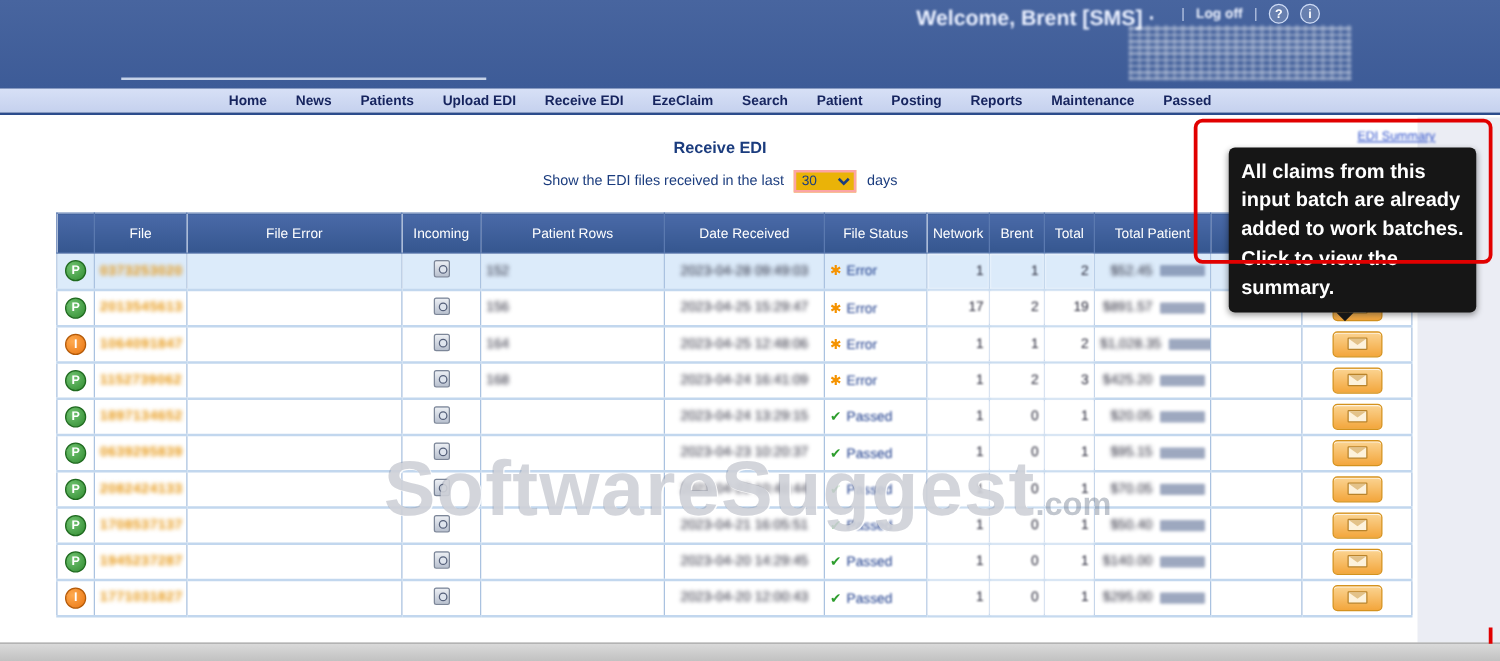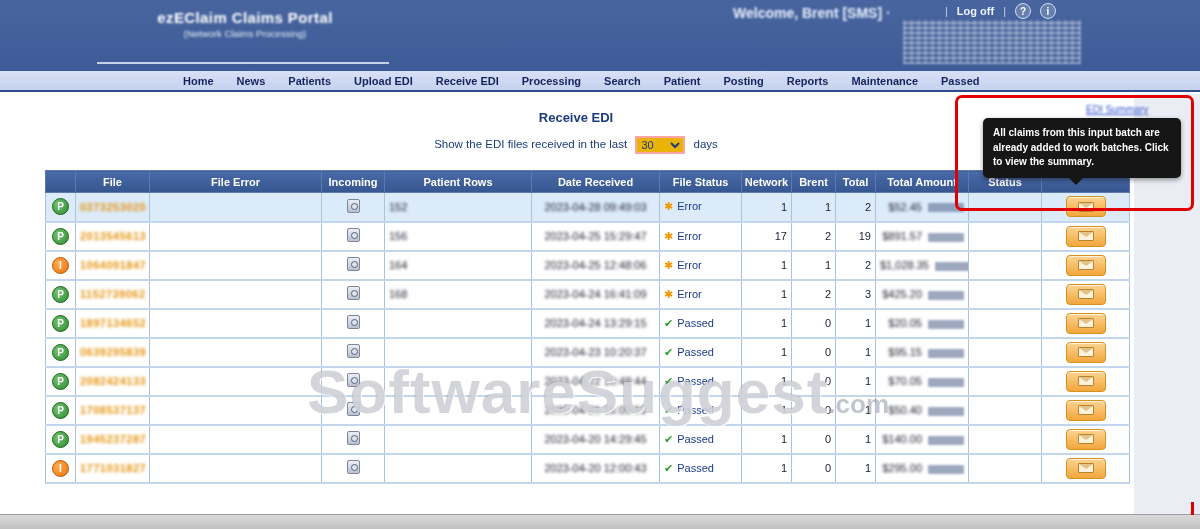--- a/index.html
+++ b/index.html
@@ -6,21 +6,21 @@
   body { font-family:"Liberation Sans", sans-serif; background:#fff; }
   .page { position:relative; width:1200px; height:529px; overflow:hidden; background:#ffffff; }
 
   
   .topbar { position:absolute; left:0; top:0; width:1200px; height:71px;
             background:linear-gradient(#48659f,#3d5b97); }
   .logo-block { position:absolute; left:95px; top:9px; width:300px; text-align:center; color:#fff; }
   .logo-title { font-size:15px; font-weight:bold; letter-spacing:.4px; filter:blur(.8px); }
   .logo-sub { font-size:9.5px; margin-top:2px; filter:blur(.8px); color:#e6ecfa; }
   .logo-underline { position:absolute; left:97px; top:62px; width:292px; height:2px; background:#dde6f6; opacity:.85; }
-  .welcome { position:absolute; left:733px; top:5px; font-size:14px; font-weight:bold; color:#eaf0ff; filter:blur(.9px); }
+  .welcome { position:absolute; left:733px; top:5px; font-size:17px; font-weight:bold; color:#eaf0ff; filter:blur(.9px); }
   .top-cluster { position:absolute; left:945px; top:3px; display:flex; align-items:center; gap:9px; color:#dfe8fb; font-size:11px; }
   .top-sep { opacity:.8; }
   .logoff { color:#eef3ff; font-weight:bold; text-decoration:none; filter:blur(.7px); cursor:pointer;text-align:right; }
   .round-ic { width:16px; height:16px; border-radius:50%; border:1px solid #cfdcf6; color:#fff;
               display:inline-flex; align-items:center; justify-content:center; font-size:10px; font-weight:bold;
               background:rgba(255,255,255,.18); filter:blur(.5px); cursor:pointer; }
   .redacted-block { position:absolute; left:903px; top:20px; width:178px; height:44px; opacity:.85;
       background:
         repeating-linear-gradient(0deg, rgba(255,255,255,.50) 0 2px, rgba(70,100,160,0) 2px 5px),
         repeating-linear-gradient(90deg, rgba(255,255,255,.28) 0 3px, rgba(70,100,160,0) 3px 7px);
@@ -38,22 +38,22 @@
   .page-title { position:absolute; left:0; top:16px; width:1152px; text-align:center;
                 font-size:13px; font-weight:bold; color:#1b3c7e; filter:blur(.5px); }
   .filter-line { position:absolute; left:0; top:42px; width:1152px; text-align:center;
                  font-size:11.5px; color:#1b3c7e; filter:blur(.4px); }
   .filter-line select { font-size:11px; height:18px; width:50px; margin:0 5px; border:2px solid #fca5a5;
                         color:#1b3c7e; background:#eab308; vertical-align:middle; }
 
   
   table.grid { position:absolute; left:45px; top:76px; width:1084px; border-collapse:collapse;
                table-layout:fixed; background:#fdfdfe; border:1px solid #7a93bd; }
-  table.grid th { background:linear-gradient(#4a6aa8,#35568f); color:#fff; font-size:11px; font-weight:bold;
-                  height:22px; border:1px solid #5b7ab0; overflow:hidden; white-space:nowrap; }
+  table.grid th { background:linear-gradient(#4a6aa8,#35568f); color:#fff; font-size:11px; font-weight:normal;
+                  height:32px; border:1px solid #5b7ab0; overflow:hidden; white-space:nowrap; }
   table.grid td { height:29px; border:1px solid #aac2e0; border-bottom:2px solid #c2d7ee;
                   font-size:11px; color:#223; overflow:hidden; white-space:nowrap; padding:0 4px; background:#fff; }
   tr.hl td { background:#dcebfa; }
   td.c-icon { text-align:center; padding:0; }
   td.c-view { text-align:center; }
   td.c-num { text-align:right; padding-right:8px; }
   td.c-amt { text-align:right; padding-right:6px; }
   td.c-date { text-align:center; }
   td.c-btn { text-align:center; padding:0; }
 
@@ -87,61 +87,57 @@
   .watermark { position:absolute; left:238px; top:262px; width:720px; text-align:center; z-index:5;
                pointer-events:none; white-space:nowrap; }
   .watermark .wm-main { font-size:62px; font-weight:800; letter-spacing:1px; color:rgba(125,133,150,.34);
                         text-shadow:1px 1px 0 rgba(255,255,255,.85); filter:blur(.6px); }
   .watermark .wm-suffix { font-size:26px; font-weight:800; color:rgba(108,118,138,.42); filter:blur(.6px); }
 
   
   .edi-link { position:absolute; left:1086px; top:10px; font-size:10px; color:#3355cc; text-decoration:underline;
               filter:blur(1px); z-index:7; cursor:pointer; }
   .tooltip { position:absolute; left:983px; top:24px; width:198px; background:#161616; color:#fff;
-             border-radius:5px; padding:8px 10px; font-size:10px; line-height:1.45; font-weight:600;
+             border-radius:5px; padding:8px 10px; font-size:16px; line-height:1.45; font-weight:600;
              z-index:8; filter:blur(.35px); box-shadow:0 2px 5px rgba(0,0,0,.4); }
   .tooltip::after { content:""; position:absolute; left:86px; bottom:-7px; width:0; height:0;
                     border-left:7px solid transparent; border-right:7px solid transparent; border-top:7px solid #161616; }
   .red-annot { position:absolute; left:955px; top:95px; width:239px; height:116px; border:3px solid #e10000;
                border-radius:7px; z-index:9; pointer-events:none; }
   .red-tick { position:absolute; left:1191px; top:502px; width:3px; height:13px; background:#e10000; z-index:9; }
 
   
   .bottombar { position:absolute; left:0; top:514px; width:1200px; height:15px;
                background:linear-gradient(#dadada,#c1c1c1); border-top:1px solid #9d9d9d; }
 </style>
 </head>
 <body>
 
 <div class="page">
 
   <div class="topbar">
-    <div class="logo-block">
-      <div class="logo-title">ezEClaim Claims Portal</div>
-      <div class="logo-sub">(Network Claims Processing)</div>
-    </div>
     <div class="logo-underline"></div>
     <div class="welcome">Welcome, Brent [SMS] ·</div>
     <div class="top-cluster">
       <span class="top-sep">|</span>
       <a class="logoff">Log off</a>
       <span class="top-sep">|</span>
       <span class="round-ic">?</span>
       <span class="round-ic">i</span>
     </div>
     <div class="redacted-block"></div>
   </div>
 
   <div class="nav" id="nav">
       <a>Home</a>
       <a>News</a>
       <a>Patients</a>
       <a>Upload EDI</a>
       <a>Receive EDI</a>
-      <a>Processing</a>
+      <a>EzeClaim</a>
       <a>Search</a>
       <a>Patient</a>
       <a>Posting</a>
       <a>Reports</a>
       <a>Maintenance</a>
       <a>Passed</a>
     </div>
 
   <div class="content">
     <div class="right-band"></div>
@@ -175,21 +171,21 @@
             <th></th>
             <th>File</th>
             <th>File Error</th>
             <th>Incoming</th>
             <th>Patient Rows</th>
             <th>Date Received</th>
             <th>File Status</th>
             <th>Network</th>
             <th>Brent</th>
             <th>Total</th>
-            <th>Total Amount</th>
+            <th>Total Patient</th>
             <th>Status</th>
             <th></th>
           </tr>
         </thead>
       <tbody id="tbody">
           <tr class="hl">
     <td class="c-icon"><span class="type-icon tp-P">P</span></td>
     <td class="c-id"><a class="id-link redact">0373253020</a></td>
     <td class="c-name"></td>
     <td class="c-view"><span class="mini-icon"></span></td>

